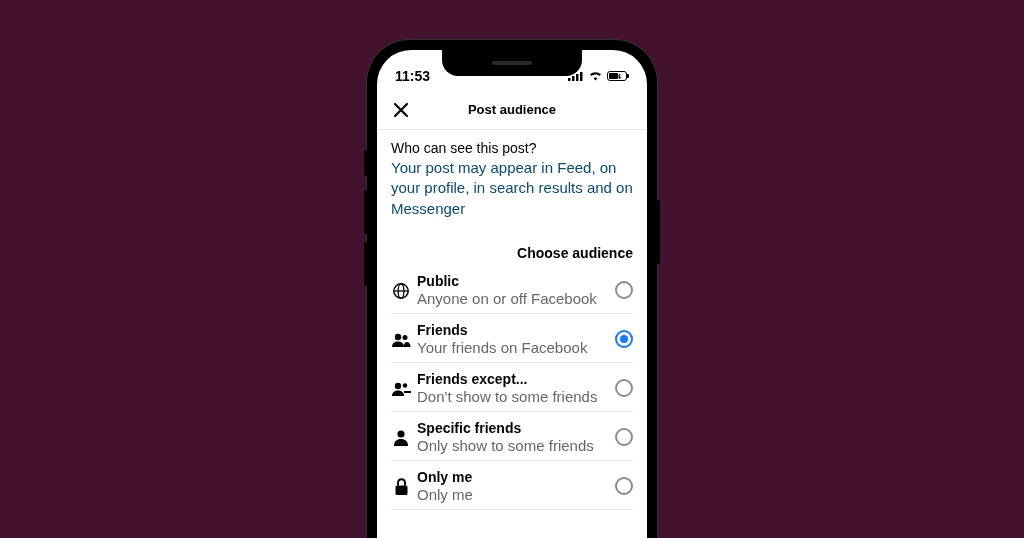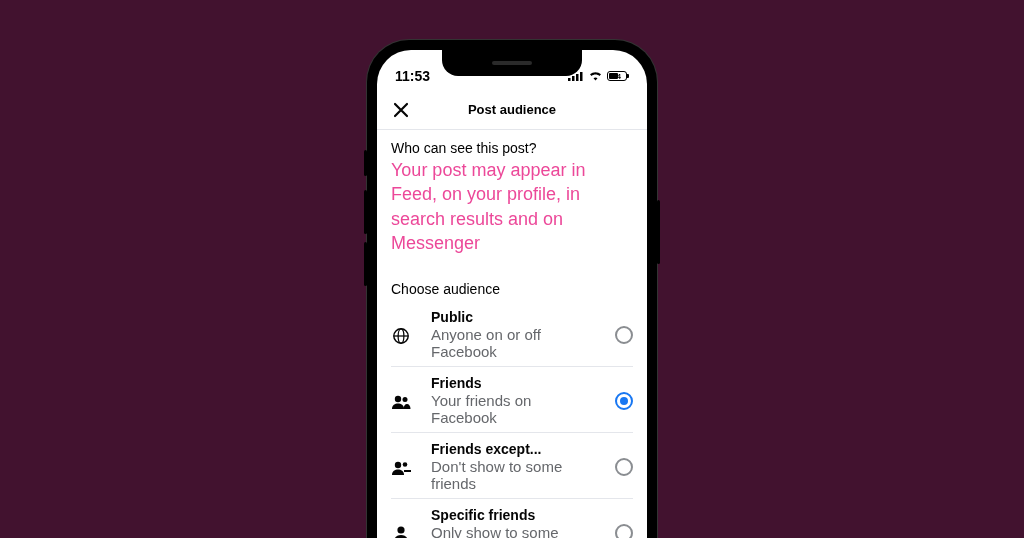--- a/index.html
+++ b/index.html
@@ -75,30 +75,30 @@
       position: relative;
       padding: 0 12px;
     }
     .close-btn { width:24px; height:24px; display:flex; align-items:center; justify-content:center; cursor:pointer; }
     .header-title {
       position:absolute; left:0; right:0; text-align:center;
       font-size: 13px; font-weight: 700; pointer-events:none;
     }
     .content { padding: 10px 14px 0; }
     .q-title { font-size: 14px; font-weight: 400; margin-bottom: 2px; }
-    .q-text { font-size: 18px; color: #ec4899; line-height: 1.35; }
+    .q-text { font-size: 15px; color: #0c4a6e; line-height: 1.35; }
     .q-text .bold { font-weight: 700; }
     .spacer { height: 12px; }
-    .choose { font-size: 14px; font-weight: 400; margin: 14px 0 4px; }
+    .choose { font-size: 14px; font-weight: 700; margin: 14px 0 4px; text-align: right; }
     .row {
       display: flex;
       align-items: center;
       padding: 8px 0 6px;
       border-bottom: 1px solid #e4e6eb;
-      gap: 20px;
+      gap: 6px;
       cursor: pointer;
     }
     .row-icon { width: 20px; display:flex; justify-content:center; align-items:flex-start; padding-top:2px; }
     .row-text { flex: 1; min-width:0; }
     .row-label { font-size: 14px; font-weight: 600; color:#050505; }
     .row-desc { font-size: 15px; color: #65676b; margin-top:1px; }
     .radio {
       width: 18px; height: 18px;
       border: 2px solid #8a8d91;
       border-radius: 50%;

